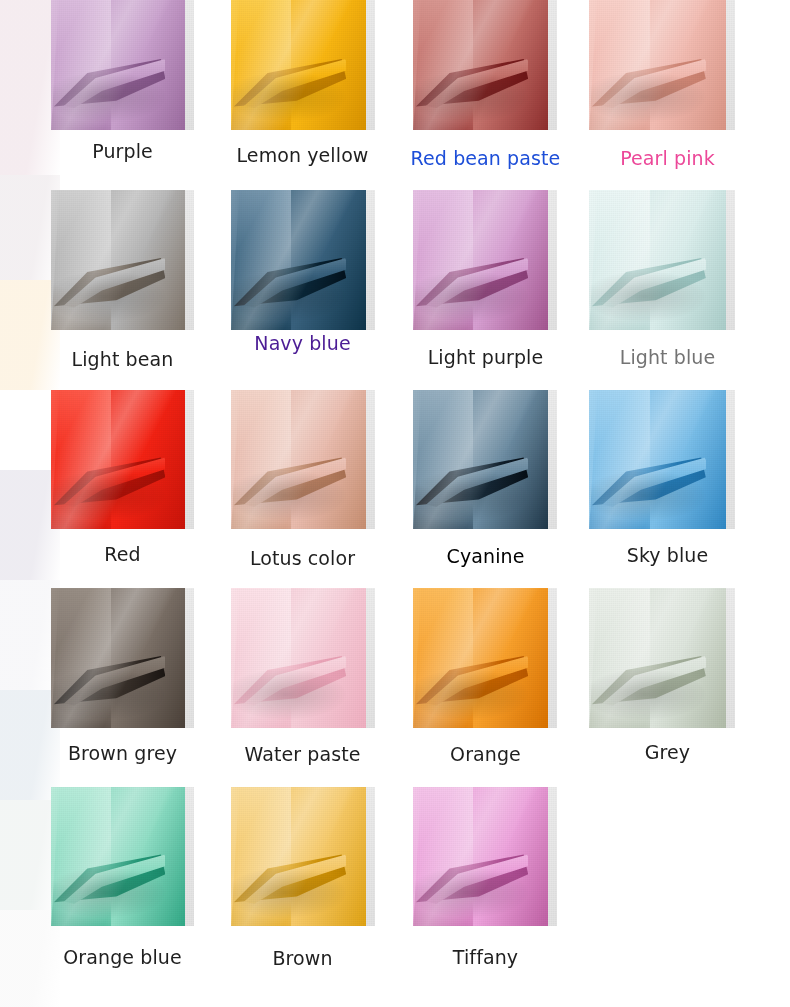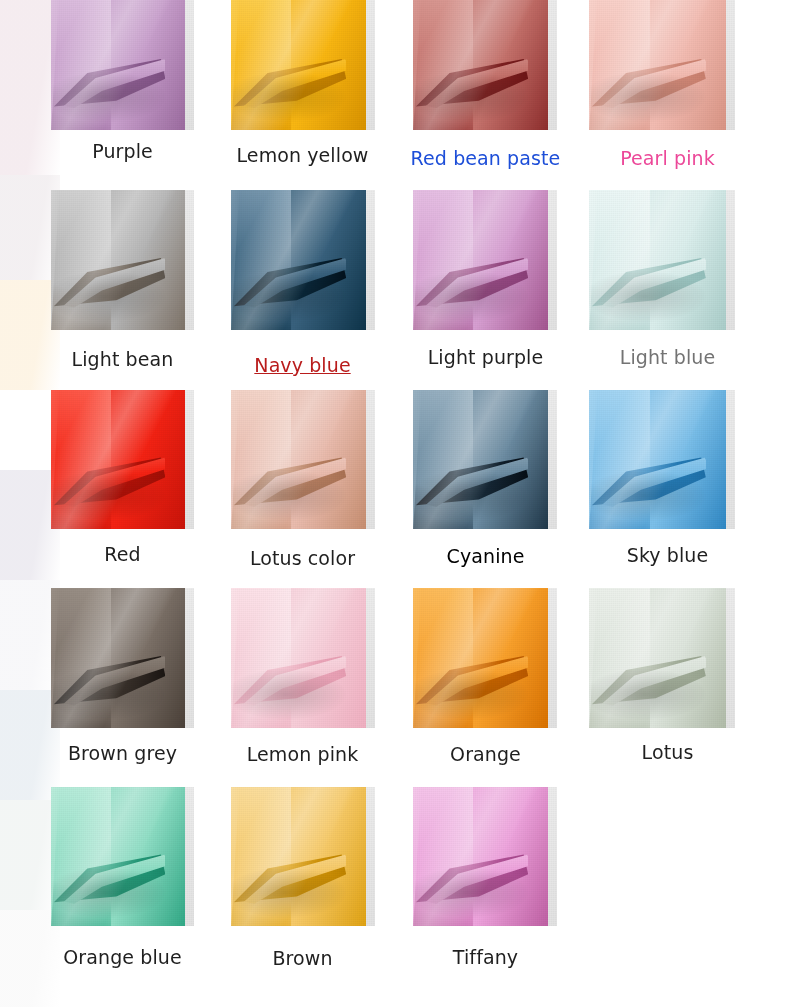--- a/index.html
+++ b/index.html
@@ -213,21 +213,21 @@
           <div class="bg-plate"></div>
           <div class="face face-main" style="background: linear-gradient(112deg, rgb(126, 157, 179) 0%, rgb(56, 97, 125) 34%, rgb(56, 97, 125) 62%, rgb(13, 51, 73) 100%); clip-path: polygon(0% 0%, 100% 0%, 100% 100%, 0% 100%);"></div>
           <div class="face face-right" style="background: linear-gradient(200deg, rgb(126, 157, 179) 0%, rgb(56, 97, 125) 70%, rgb(13, 51, 73) 100%); clip-path: polygon(14% 0%, 100% 0%, 100% 100%, 0% 100%);"></div>
           <div class="curl" style="background: linear-gradient(88deg, rgb(3, 17, 28) 0%, rgb(13, 51, 73) 48%, rgb(3, 17, 28) 100%); clip-path: polygon(0% 88%, 30% 30%, 96% 6%, 100% 40%, 56% 78%);"></div>
           <div class="curl-lip" style="background: linear-gradient(170deg, rgb(126, 157, 179) 0%, rgb(56, 97, 125) 45%, rgb(13, 51, 73) 100%); clip-path: polygon(4% 96%, 34% 40%, 99% 2%, 104% 22%, 40% 66%, 14% 100%);"></div>
           <div class="sheen" style="background: linear-gradient(118deg, rgba(255, 255, 255, 0) 18%, rgba(255, 255, 255, 0.75) 40%, rgba(255, 255, 255, 0) 58%);"></div>
           <div class="shadow" style="background: radial-gradient(60% 26% at 38% 76%, rgba(0, 0, 0, 0.55) 0%, rgba(0, 0, 0, 0) 70%);"></div>
           <div class="grain"></div>
         </div>
       </div>
-      <div class="swatch-label" style="left: 200px; top: 356px; width: 205px; color: #b91c1c; text-decoration: underline;">Navy blue</div>
+      <div class="swatch-label" style="left: 200px; top: 334px; width: 205px; color: #4c1d95;">Navy blue</div>
     </div>
     <div class="swatch-cell" style="left: 0px; top: 0px; width: 790px; height: 0px;">
       <div class="swatch-image" style="left: 413px; top: 190px; width: 144px; height: 140px;">
         <div class="sheet">
           <div class="bg-plate"></div>
           <div class="face face-main" style="background: linear-gradient(112deg, rgb(232, 196, 230) 0%, rgb(215, 159, 210) 34%, rgb(215, 159, 210) 62%, rgb(163, 85, 143) 100%); clip-path: polygon(0% 0%, 100% 0%, 100% 100%, 0% 100%);"></div>
           <div class="face face-right" style="background: linear-gradient(200deg, rgb(232, 196, 230) 0%, rgb(215, 159, 210) 70%, rgb(163, 85, 143) 100%); clip-path: polygon(14% 0%, 100% 0%, 100% 100%, 0% 100%);"></div>
           <div class="curl" style="background: linear-gradient(88deg, rgb(138, 63, 120) 0%, rgb(163, 85, 143) 48%, rgb(138, 63, 120) 100%); clip-path: polygon(0% 88%, 30% 30%, 96% 6%, 100% 40%, 56% 78%);"></div>
           <div class="curl-lip" style="background: linear-gradient(170deg, rgb(232, 196, 230) 0%, rgb(215, 159, 210) 45%, rgb(163, 85, 143) 100%); clip-path: polygon(4% 96%, 34% 40%, 99% 2%, 104% 22%, 40% 66%, 14% 100%);"></div>
           <div class="sheen" style="background: linear-gradient(118deg, rgba(255, 255, 255, 0) 18%, rgba(255, 255, 255, 0.75) 40%, rgba(255, 255, 255, 0) 58%);"></div>
@@ -333,21 +333,21 @@
           <div class="bg-plate"></div>
           <div class="face face-main" style="background: linear-gradient(112deg, rgb(253, 229, 235) 0%, rgb(247, 205, 216) 34%, rgb(247, 205, 216) 62%, rgb(240, 175, 193) 100%); clip-path: polygon(0% 0%, 100% 0%, 100% 100%, 0% 100%);"></div>
           <div class="face face-right" style="background: linear-gradient(200deg, rgb(253, 229, 235) 0%, rgb(247, 205, 216) 70%, rgb(240, 175, 193) 100%); clip-path: polygon(14% 0%, 100% 0%, 100% 100%, 0% 100%);"></div>
           <div class="curl" style="background: linear-gradient(88deg, rgb(231, 157, 178) 0%, rgb(240, 175, 193) 48%, rgb(231, 157, 178) 100%); clip-path: polygon(0% 88%, 30% 30%, 96% 6%, 100% 40%, 56% 78%);"></div>
           <div class="curl-lip" style="background: linear-gradient(170deg, rgb(253, 229, 235) 0%, rgb(247, 205, 216) 45%, rgb(240, 175, 193) 100%); clip-path: polygon(4% 96%, 34% 40%, 99% 2%, 104% 22%, 40% 66%, 14% 100%);"></div>
           <div class="sheen" style="background: linear-gradient(118deg, rgba(255, 255, 255, 0) 18%, rgba(255, 255, 255, 0.75) 40%, rgba(255, 255, 255, 0) 58%);"></div>
           <div class="shadow" style="background: radial-gradient(60% 26% at 38% 76%, rgba(0, 0, 0, 0.55) 0%, rgba(0, 0, 0, 0) 70%);"></div>
           <div class="grain"></div>
         </div>
       </div>
-      <div class="swatch-label" style="left: 200px; top: 745px; width: 205px; color: rgb(31, 31, 31);">Lemon pink</div>
+      <div class="swatch-label" style="left: 200px; top: 745px; width: 205px; color: rgb(31, 31, 31);">Water paste</div>
     </div>
     <div class="swatch-cell" style="left: 0px; top: 0px; width: 790px; height: 0px;">
       <div class="swatch-image" style="left: 413px; top: 588px; width: 144px; height: 140px;">
         <div class="sheet">
           <div class="bg-plate"></div>
           <div class="face face-main" style="background: linear-gradient(112deg, rgb(253, 192, 99) 0%, rgb(249, 161, 44) 34%, rgb(249, 161, 44) 62%, rgb(217, 113, 0) 100%); clip-path: polygon(0% 0%, 100% 0%, 100% 100%, 0% 100%);"></div>
           <div class="face face-right" style="background: linear-gradient(200deg, rgb(253, 192, 99) 0%, rgb(249, 161, 44) 70%, rgb(217, 113, 0) 100%); clip-path: polygon(14% 0%, 100% 0%, 100% 100%, 0% 100%);"></div>
           <div class="curl" style="background: linear-gradient(88deg, rgb(184, 88, 0) 0%, rgb(217, 113, 0) 48%, rgb(184, 88, 0) 100%); clip-path: polygon(0% 88%, 30% 30%, 96% 6%, 100% 40%, 56% 78%);"></div>
           <div class="curl-lip" style="background: linear-gradient(170deg, rgb(253, 192, 99) 0%, rgb(249, 161, 44) 45%, rgb(217, 113, 0) 100%); clip-path: polygon(4% 96%, 34% 40%, 99% 2%, 104% 22%, 40% 66%, 14% 100%);"></div>
           <div class="sheen" style="background: linear-gradient(118deg, rgba(255, 255, 255, 0) 18%, rgba(255, 255, 255, 0.75) 40%, rgba(255, 255, 255, 0) 58%);"></div>
@@ -363,21 +363,21 @@
           <div class="bg-plate"></div>
           <div class="face face-main" style="background: linear-gradient(112deg, rgb(238, 242, 237) 0%, rgb(221, 229, 220) 34%, rgb(221, 229, 220) 62%, rgb(176, 187, 168) 100%); clip-path: polygon(0% 0%, 100% 0%, 100% 100%, 0% 100%);"></div>
           <div class="face face-right" style="background: linear-gradient(200deg, rgb(238, 242, 237) 0%, rgb(221, 229, 220) 70%, rgb(176, 187, 168) 100%); clip-path: polygon(14% 0%, 100% 0%, 100% 100%, 0% 100%);"></div>
           <div class="curl" style="background: linear-gradient(88deg, rgb(152, 164, 143) 0%, rgb(176, 187, 168) 48%, rgb(152, 164, 143) 100%); clip-path: polygon(0% 88%, 30% 30%, 96% 6%, 100% 40%, 56% 78%);"></div>
           <div class="curl-lip" style="background: linear-gradient(170deg, rgb(238, 242, 237) 0%, rgb(221, 229, 220) 45%, rgb(176, 187, 168) 100%); clip-path: polygon(4% 96%, 34% 40%, 99% 2%, 104% 22%, 40% 66%, 14% 100%);"></div>
           <div class="sheen" style="background: linear-gradient(118deg, rgba(255, 255, 255, 0) 18%, rgba(255, 255, 255, 0.75) 40%, rgba(255, 255, 255, 0) 58%);"></div>
           <div class="shadow" style="background: radial-gradient(60% 26% at 38% 76%, rgba(0, 0, 0, 0.55) 0%, rgba(0, 0, 0, 0) 70%);"></div>
           <div class="grain"></div>
         </div>
       </div>
-      <div class="swatch-label" style="left: 565px; top: 743px; width: 205px; color: rgb(31, 31, 31);">Lotus</div>
+      <div class="swatch-label" style="left: 565px; top: 743px; width: 205px; color: rgb(31, 31, 31);">Grey</div>
     </div>
     <div class="swatch-cell" style="left: 0px; top: 0px; width: 790px; height: 0px;">
       <div class="swatch-image" style="left: 51px; top: 787px; width: 143px; height: 139px;">
         <div class="sheet">
           <div class="bg-plate"></div>
           <div class="face face-main" style="background: linear-gradient(112deg, rgb(189, 238, 221) 0%, rgb(143, 222, 197) 34%, rgb(143, 222, 197) 62%, rgb(47, 168, 133) 100%); clip-path: polygon(0% 0%, 100% 0%, 100% 100%, 0% 100%);"></div>
           <div class="face face-right" style="background: linear-gradient(200deg, rgb(189, 238, 221) 0%, rgb(143, 222, 197) 70%, rgb(47, 168, 133) 100%); clip-path: polygon(14% 0%, 100% 0%, 100% 100%, 0% 100%);"></div>
           <div class="curl" style="background: linear-gradient(88deg, rgb(27, 138, 107) 0%, rgb(47, 168, 133) 48%, rgb(27, 138, 107) 100%); clip-path: polygon(0% 88%, 30% 30%, 96% 6%, 100% 40%, 56% 78%);"></div>
           <div class="curl-lip" style="background: linear-gradient(170deg, rgb(189, 238, 221) 0%, rgb(143, 222, 197) 45%, rgb(47, 168, 133) 100%); clip-path: polygon(4% 96%, 34% 40%, 99% 2%, 104% 22%, 40% 66%, 14% 100%);"></div>
           <div class="sheen" style="background: linear-gradient(118deg, rgba(255, 255, 255, 0) 18%, rgba(255, 255, 255, 0.75) 40%, rgba(255, 255, 255, 0) 58%);"></div>

